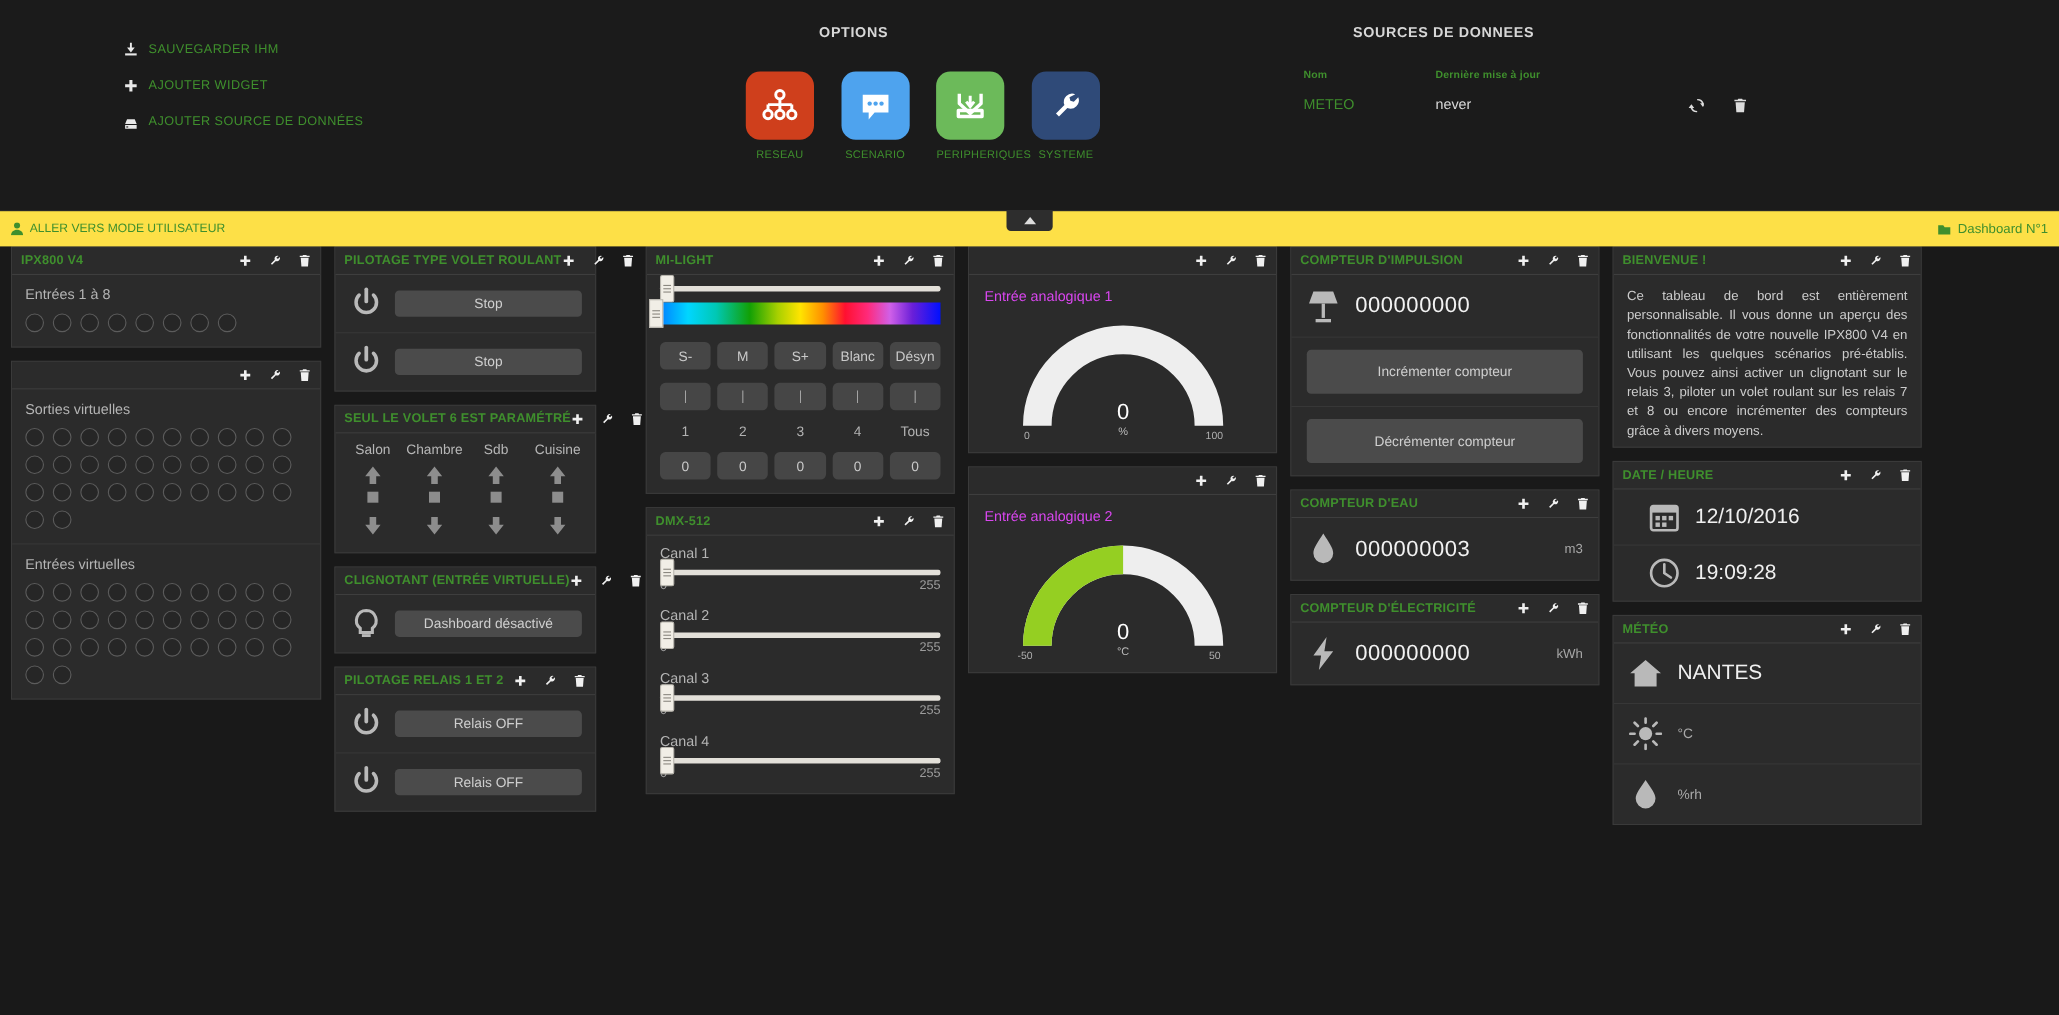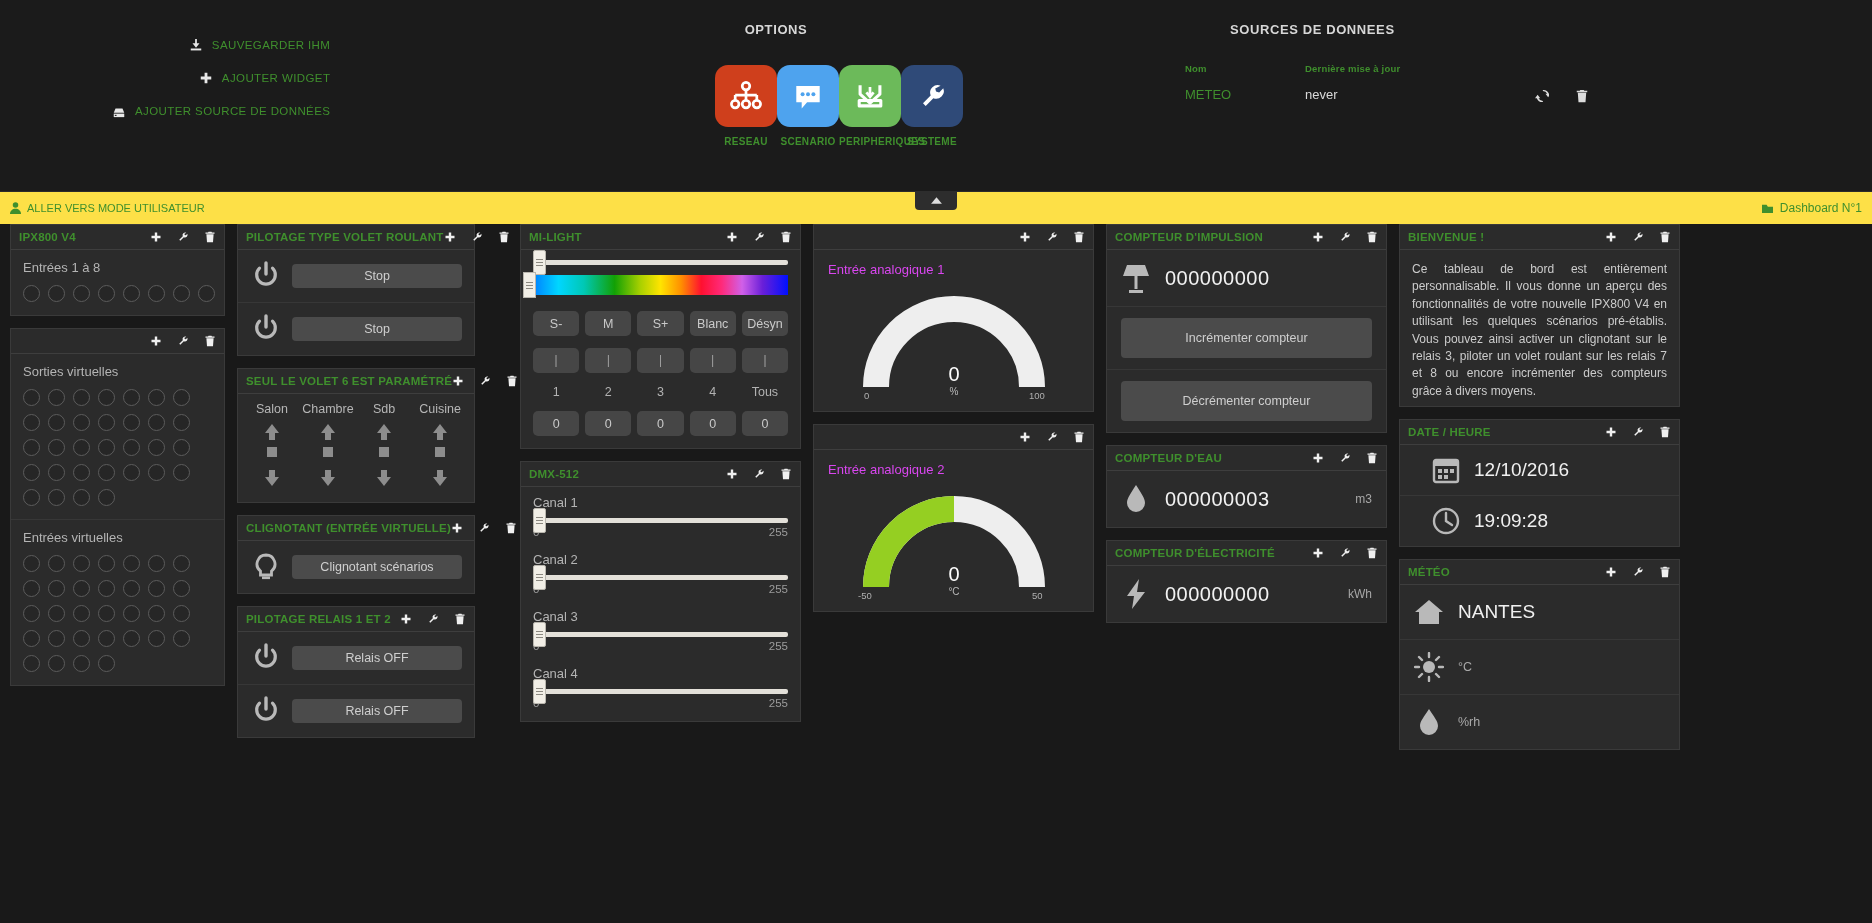--- a/index.html
+++ b/index.html
@@ -19,36 +19,34 @@
     border-bottom: 1px solid #2b2b2b;
   }
   #admin-links {
     position: absolute; left: 112px; top: 38px;
     display: flex; flex-direction: column; gap: 19px;
   }
   .admin-link {
     display: flex; align-items: center; gap: 9px;
     color: #3f8f2d; font-size: 11.5px; letter-spacing: .4px;
     cursor: pointer;
-    justify-content: flex-end;
   }
   .admin-link .ic { width: 14px; height: 14px; fill: #e8e8e8; display:block; }
 
   #options-block {
     position: absolute; left: 640px; top: 22px; width: 360px;
     text-align: center;
   }
   #options-title {
     color: #d7d7d7; font-size: 13px; font-weight: bold; letter-spacing: .6px;
     margin-left: -88px;
   }
   #options-icons {
-    display: flex; margin-top: 28px; justify-content: center;
+    display: flex; margin-top: 28px; justify-content: space-between;
     margin-left: 38px;
-    font-weight: bold;
   }
   .opt { width: 62px; text-align: center; cursor: pointer; }
   .opt .tile {
     width: 62px; height: 62px; border-radius: 13px;
     display: flex; align-items: center; justify-content: center;
   }
   .opt .tile svg { width: 36px; height: 36px; fill: #fff; }
   .opt .lbl { margin-top: 9px; font-size: 10px; color: #3f8f2d; letter-spacing:.3px;}
 
   #sources-block { position: absolute; left: 1185px; top: 22px; width: 520px; }
@@ -79,21 +77,21 @@
     display: flex; align-items: center; background: #fde047;
   }
   #user-mode { display:flex; align-items:center; gap:6px; margin-left:10px; color:#3f8f2d; font-size:11px; cursor:pointer;}
   #user-mode svg { width:11px; height:12px; fill:#3f8f2d; }
   #dashboard-label { position:absolute; right:10px; display:flex; align-items:center; gap:6px; color:#3f8f2d; font-size:12px; cursor:pointer;}
   #dashboard-label svg { width:13px; height:11px; fill:#3f8f2d;}
 
   
   #dash { display: flex; gap: 12px; padding: 0 10px; align-items: flex-start; }
   .col { display: flex; flex-direction: column; gap: 12px; }
-  .c1 { width: 215px; }
+  .c1 { width: 282px; }
   .c2 { width: 238px; }
   .c3 { width: 281px; margin-left: 33px; }
   .c4 { width: 281px; }
   .c5 { width: 281px; }
   .c6 { width: 281px; }
 
   .widget { background: #2b2b2b; border: 1px solid #3a3a3a; }
   .w-head {
     height: 25px; display: flex; align-items: center;
     border-bottom: 1px solid #3e3e3e; padding: 0 8px;
@@ -571,21 +569,21 @@
             </svg>
         </span>
       </div>
       <div class="row-ctl">
         <span class="pw">
             <svg viewBox="0 0 32 32">
               <path d="M16 4a9 9 0 0 0-5.5 16.1V24h11v-3.9A9 9 0 0 0 16 4z" fill="none" stroke="#b9b9b9" stroke-width="2.8"></path>
               <rect x="12" y="25.5" width="8" height="2.6" fill="#b9b9b9"></rect>
             </svg>
           </span>
-        <span class="btn">Clignotant scénarios</span>
+        <span class="btn">Dashboard désactivé</span>
       </div>
     </div>
 
     <div class="widget">
       <div class="w-head">
         <span class="w-title">PILOTAGE RELAIS 1 ET 2</span>
         <span class="w-icons">
           <svg viewBox="0 0 16 16">
               <path d="M6.4 2h3.2v4.4H14v3.2H9.6V14H6.4V9.6H2V6.4h4.4V2z"></path>
             </svg>

